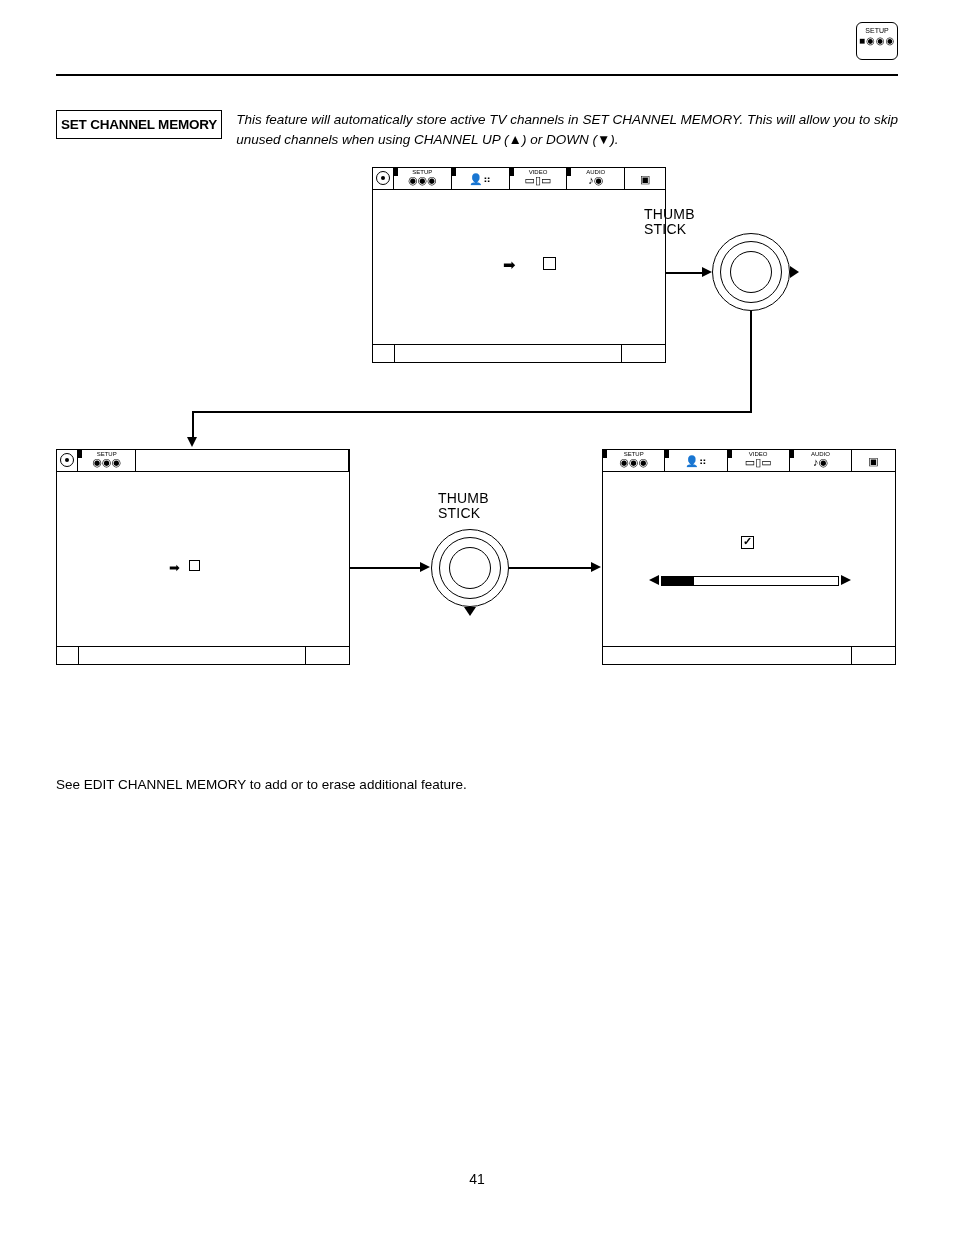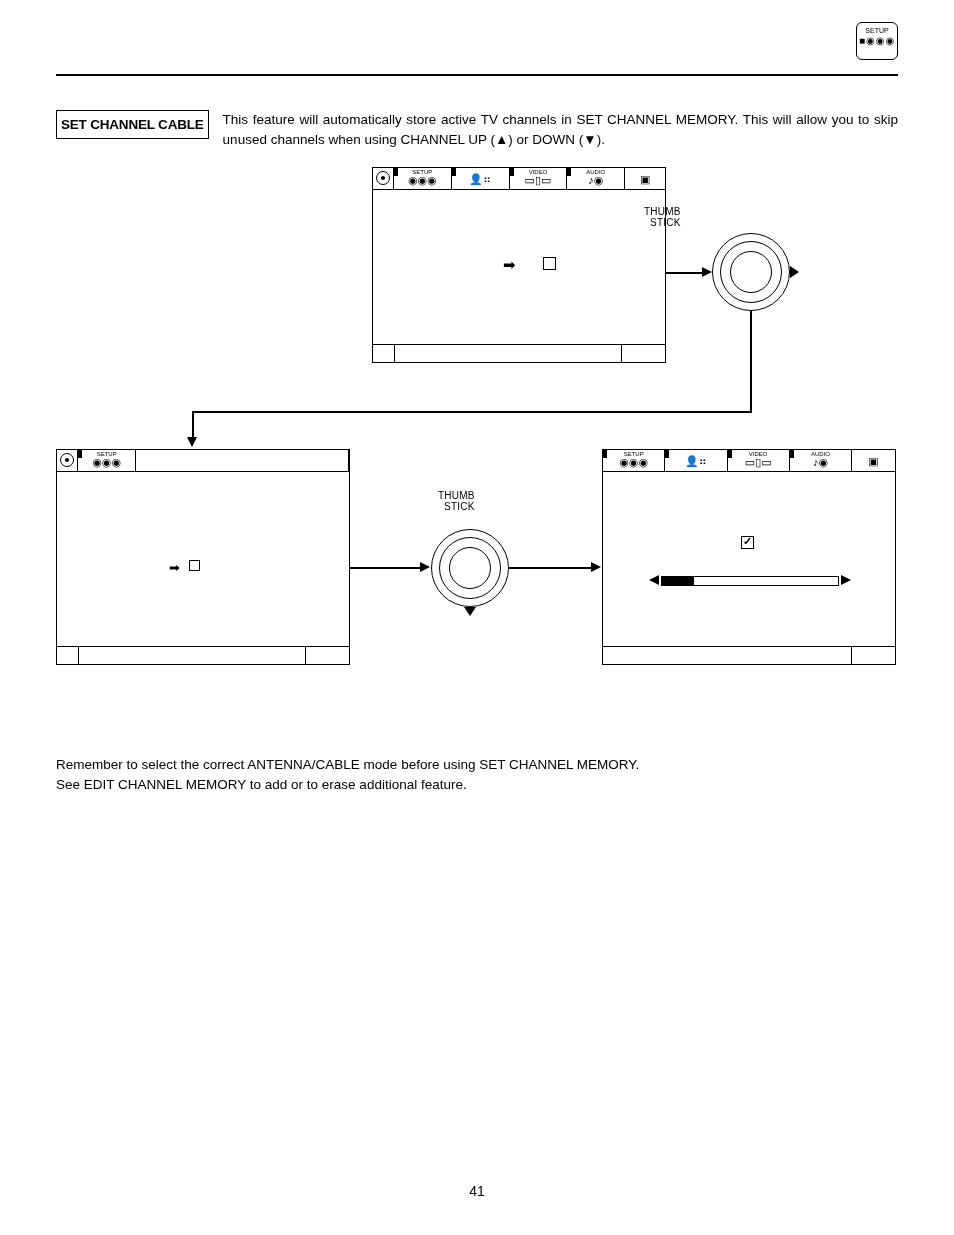--- a/index.html
+++ b/index.html
@@ -53,20 +53,21 @@
     font-size: 13.5px;
     font-weight: bold;
     font-family: Arial, Helvetica, sans-serif;
     white-space: nowrap;
     letter-spacing: -0.2px;
   }
   .intro-text {
     font-size: 13.5px;
     line-height: 1.45;
     text-align: justify;
+    font-style: italic;
   }
   .diagram-area {
     position: relative;
     width: 100%;
     height: 570px;
     margin-top: 18px;
   }
   .screen {
     position: absolute;
     border: 1.5px solid #000;
@@ -123,22 +124,22 @@
     border:1px solid #000;
     left: 6px;
   }
   .eye::after{
     content:""; position:absolute; width:4px; height:4px; background:#000; border-radius:50%;
     top:4px; left:4px;
   }
 
   .label-thumb {
     position: absolute;
-    font-size: 10px;
-    text-align: right;
+    font-size: 14px;
+    text-align: left;
     line-height: 1.05;
     letter-spacing: 0.2px;
   }
   .tl1 { left: 588px; top: 40px; }
   .tl2 { left: 382px; top: 324px; }
 
   .thumbstick {
     position: absolute;
     width: 78px; height: 78px;
   }
@@ -205,41 +206,41 @@
   .follow-text {
     font-size: 13.5px;
     line-height: 1.45;
     margin-top: 22px;
     text-align: justify;
   }
   .follow-text.block2 { margin-top: 18px; text-align:left; }
 
   .page-num {
     position:absolute;
-    bottom: 36px;
+    bottom: 48px;
     left: 0; right: 0;
     text-align:center;
     font-size:14px;
   }
 </style>
 </head>
 <body>
 
 <div class="page">
 
   <div class="header-icon">
     <span>SETUP</span>
     <span class="dots">■◉◉◉</span>
   </div>
 
   <hr class="rule">
 
   <div class="section-row">
     <div class="section-title">
-      <span>SET CHANNEL CABLE</span>
+      <span>SET CHANNEL MEMORY</span>
     </div>
     <div class="intro-text">This feature will automatically store active TV channels in SET CHANNEL MEMORY.  This will allow you to skip unused channels when using CHANNEL UP (▲) or DOWN (▼).</div>
   </div>
 
   <div class="diagram-area">
 
     <div class="screen sc1">
       <div class="tabs">
         <div class="tab" style="flex:0.35; position:relative;">
             <div class="eye" style="top:3px; left:3px;"></div>
@@ -340,19 +341,19 @@
       </div>
       <div class="screen-footer">
         <div class="cell" style="flex:4;"></div>
           <div class="cell" style="flex:0.7;"></div>
       </div>
     </div>
 
   </div>
 
   <div class="follow-text block2">
-    <span>Remember to select the correct ANTENNA/CABLE mode before using SET CHANNEL MEMORY.</span><br>
+    <br>
     <span>See EDIT CHANNEL MEMORY to add or to erase additional feature.</span>
   </div>
 
 </div>
 
 <div class="page-num">41</div>
 
 </body></html>

